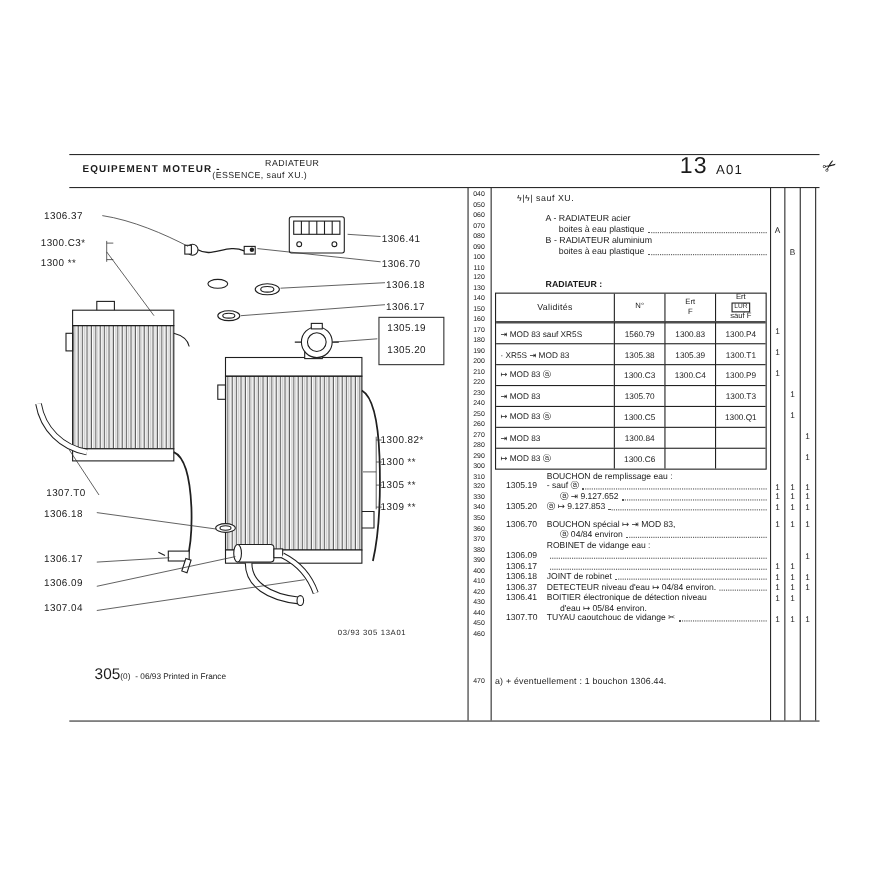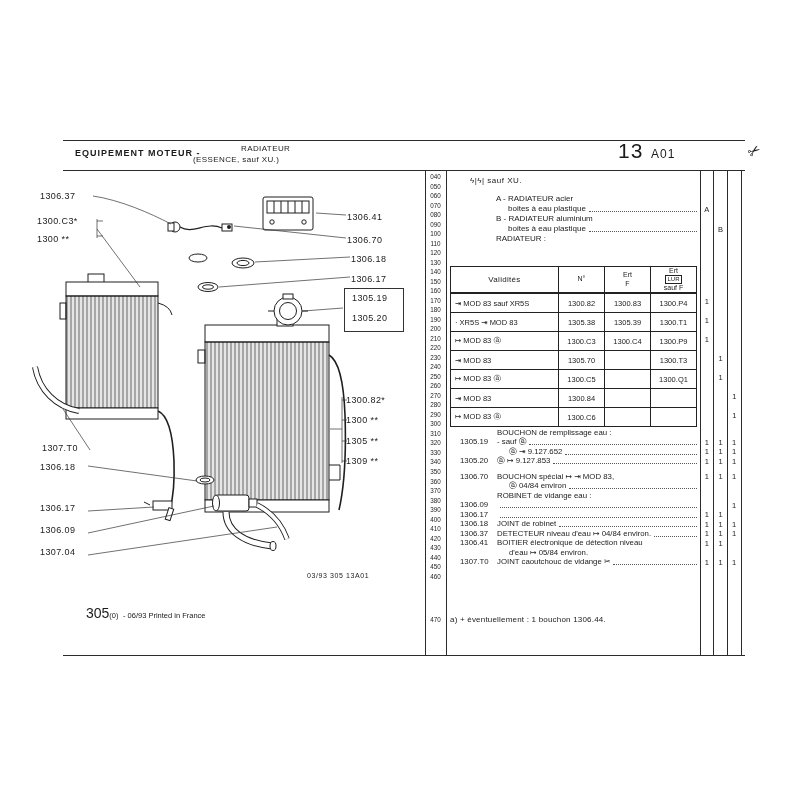--- a/index.html
+++ b/index.html
@@ -27,21 +27,21 @@
   #line-numbers{position:absolute;left:425px;top:172px;width:21px;}
   .lnum{height:9.52px;line-height:9.52px;font-size:6.3px;text-align:center;color:#222;}
   .lnum-foot{position:absolute;left:425px;top:616px;width:21px;font-size:6.3px;text-align:center;}
 
   
   .linesblock{position:absolute;}
   #top-lines{left:450px;top:194px;width:291px;}
   #parts-lines{left:460px;top:428px;width:281px;}
   .pline{display:flex;align-items:flex-end;height:10px;font-size:8px;white-space:nowrap;line-height:1.1;}
   #parts-lines .pline{height:9.5px;font-size:7.8px;}
-  .pline.sect{margin-top:0;}
+  .pline.sect{margin-top:20px;font-weight:bold;}
   .pline.gap{margin-top:6px;}
   #top-lines .pref{flex:none;width:46px;}
   #parts-lines .pref{flex:none;width:37px;}
   .ptxt{flex:none;}
   .pline.ind .ptxt{padding-left:12px;}
   .lead{flex:1;margin:0 3px;}
   .lead.dots{border-bottom:1px dotted #555;margin-bottom:2px;}
   .qty{flex:none;width:13.7px;text-align:center;font-size:7.5px;}
 
   
@@ -321,21 +321,21 @@
         <span>F</span>
       </div>
       <div class="bl">
         <span>Ert</span>
         <span class="lurbox">LUR</span>
         <span>sauf F</span>
       </div>
     </div>
     <div id="rt-body">
         <div class="rt-cell">⇥ MOD 83 sauf XR5S</div>
-        <div class="rt-cell bl">1300.82</div>
+        <div class="rt-cell bl">1560.79</div>
         <div class="rt-cell bl">1300.83</div>
         <div class="rt-cell bl">1300.P4</div>
         <div class="rt-cell">· XR5S ⇥ MOD 83</div>
         <div class="rt-cell bl">1305.38</div>
         <div class="rt-cell bl">1305.39</div>
         <div class="rt-cell bl">1300.T1</div>
         <div class="rt-cell">↦ MOD 83 ⓐ</div>
         <div class="rt-cell bl">1300.C3</div>
         <div class="rt-cell bl">1300.C4</div>
         <div class="rt-cell bl">1300.P9</div>
@@ -495,21 +495,21 @@
       <div class="pline ind">
         <span class="pref"></span>
         <span class="ptxt">d'eau ↦ 05/84 environ.</span>
         <span class="lead"></span>
         <span class="qty"></span>
         <span class="qty"></span>
         <span class="qty"></span>
       </div>
       <div class="pline">
         <span class="pref">1307.T0</span>
-        <span class="ptxt">JOINT caoutchouc de vidange ✂</span>
+        <span class="ptxt">TUYAU caoutchouc de vidange ✂</span>
         <span class="lead dots"></span>
         <span class="qty">1</span>
         <span class="qty">1</span>
         <span class="qty">1</span>
       </div>
     </div>
 
   <div class="abs footnote" style="left:450px;top:615px;">a) +  éventuellement : 1 bouchon 1306.44.</div>
 
 </div>

